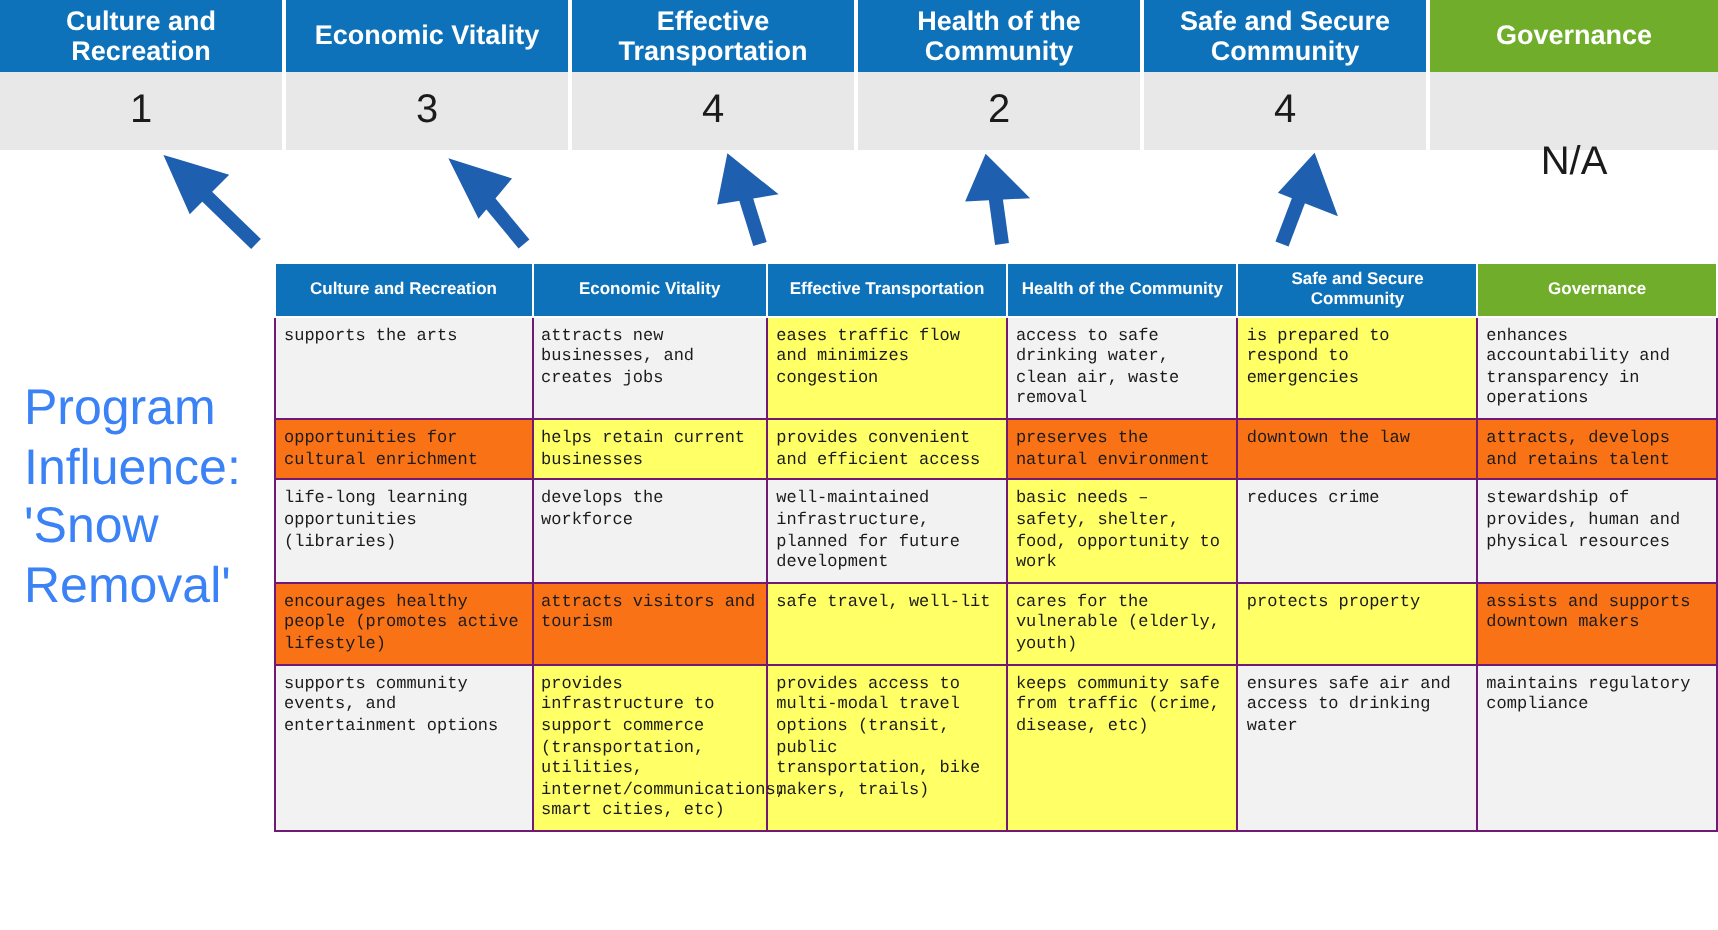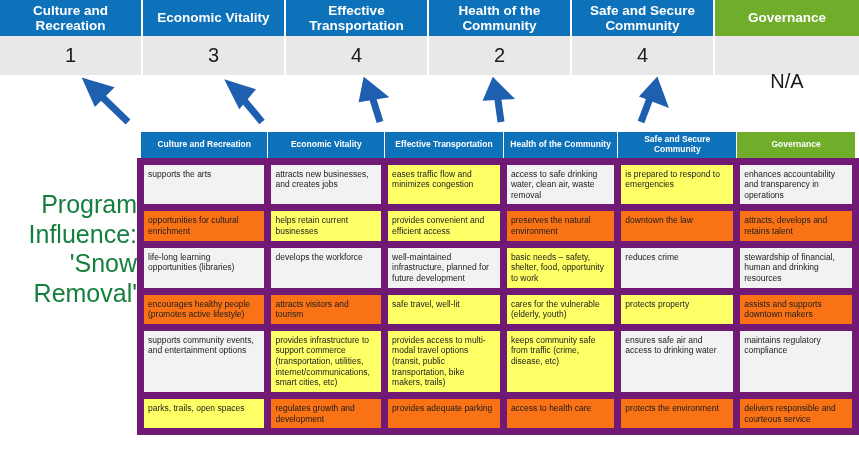--- a/index.html
+++ b/index.html
@@ -72,23 +72,23 @@
     height: 60px;
   }
 
   
   #caption {
     position: absolute;
     left: 12px;
     top: 190px;
     width: 125px;
     font-size: 25px;
-    color: #15803d;
+    color: #3b82f6;
     line-height: 1.18;
-    text-align: right;
+    text-align: left;
   }
 
   
   #matrix {
     position: absolute;
     left: 137px;
     top: 131px;
     width: 722px;
     border-collapse: collapse;
     table-layout: fixed;
@@ -105,23 +105,24 @@
     height: 22px;
   }
   #matrix th.blue { background: #0d72b9; }
   #matrix th.green { background: #6fad2a; }
   #matrix td {
     font-size: 8.5px;
     color: #1b1b1b;
     vertical-align: top;
     padding: 4px 4px;
     line-height: 1.25;
-    border: 7px solid #701a75;
+    border: 1px solid #701a75;
     background: #f2f2f2;
     box-sizing: border-box;
+    font-family: Liberation Mono, monospace;
   }
   #matrix td.hl { background: #ffff66; }
   #matrix td.empty { background: #ffffff; border-color: #ffffff; }
   #matrix tr.alt td { background: #f97316; }
   #matrix tr.alt td.hl { background: #ffff66; }
 </style>
 </head>
 <body>
 
 <div id="top-band">
@@ -194,40 +195,32 @@
         <td>preserves the natural environment</td>
         <td>downtown the law</td>
         <td>attracts, develops and retains talent</td>
       </tr>
       <tr>
         <td>life-long learning opportunities (libraries)</td>
         <td>develops the workforce</td>
         <td>well-maintained infrastructure, planned for future development</td>
         <td class="hl">basic needs – safety, shelter, food, opportunity to work</td>
         <td>reduces crime</td>
-        <td>stewardship of financial, human and drinking resources</td>
+        <td>stewardship of provides, human and physical resources</td>
       </tr>
       <tr class="alt">
         <td>encourages healthy people (promotes active lifestyle)</td>
         <td>attracts visitors and tourism</td>
         <td class="hl">safe travel, well-lit</td>
         <td class="hl">cares for the vulnerable (elderly, youth)</td>
         <td class="hl">protects property</td>
         <td>assists and supports downtown makers</td>
       </tr>
       <tr>
         <td>supports community events, and entertainment options</td>
         <td class="hl">provides infrastructure to support commerce (transportation, utilities, internet/communications, smart cities, etc)</td>
         <td class="hl">provides access to multi-modal travel options (transit, public transportation, bike makers, trails)</td>
         <td class="hl">keeps community safe from traffic (crime, disease, etc)</td>
         <td>ensures safe air and access to drinking water</td>
         <td>maintains regulatory compliance</td>
       </tr>
-      <tr class="alt">
-        <td class="hl">parks, trails, open spaces</td>
-        <td>regulates growth and development</td>
-        <td>provides adequate parking</td>
-        <td>access to health care</td>
-        <td>protects the environment</td>
-        <td>delivers responsible and courteous service</td>
-      </tr>
     </tbody>
 </table>
 
 </body></html>

